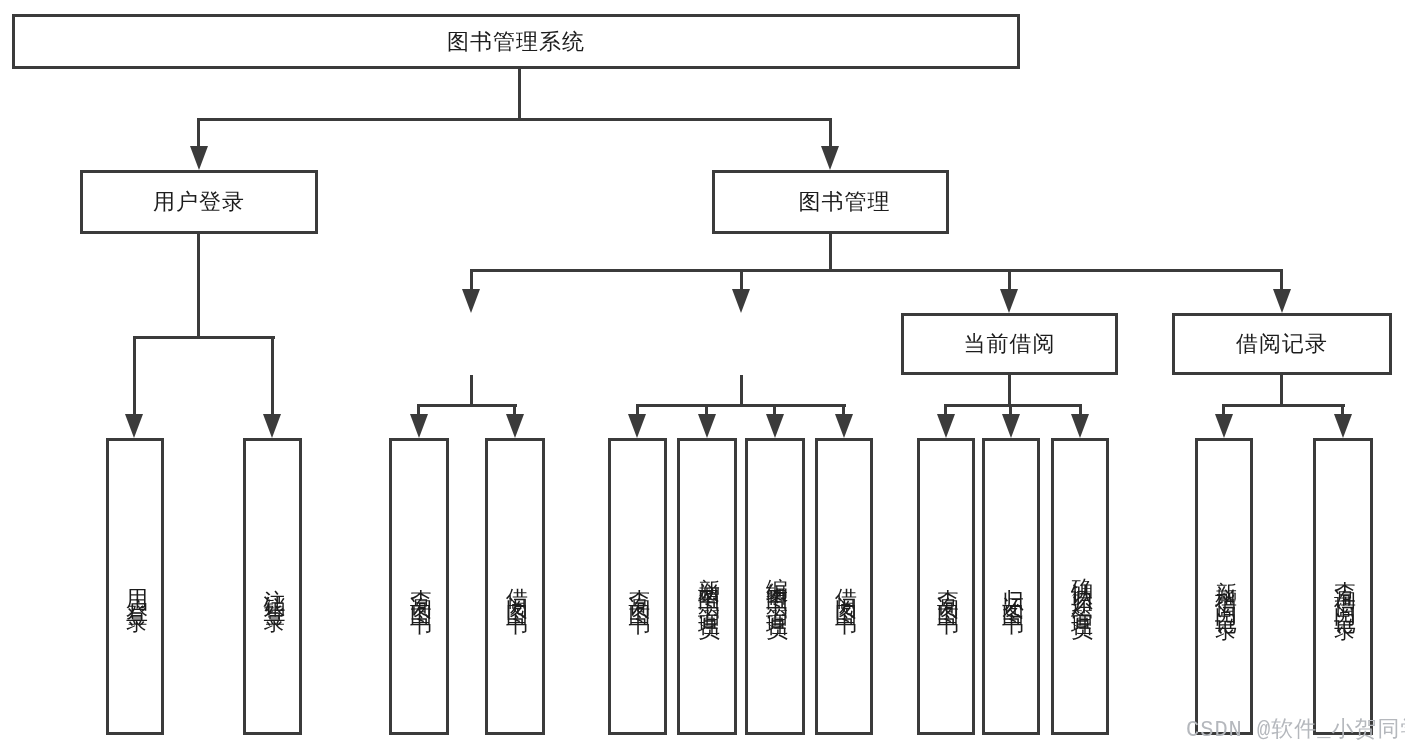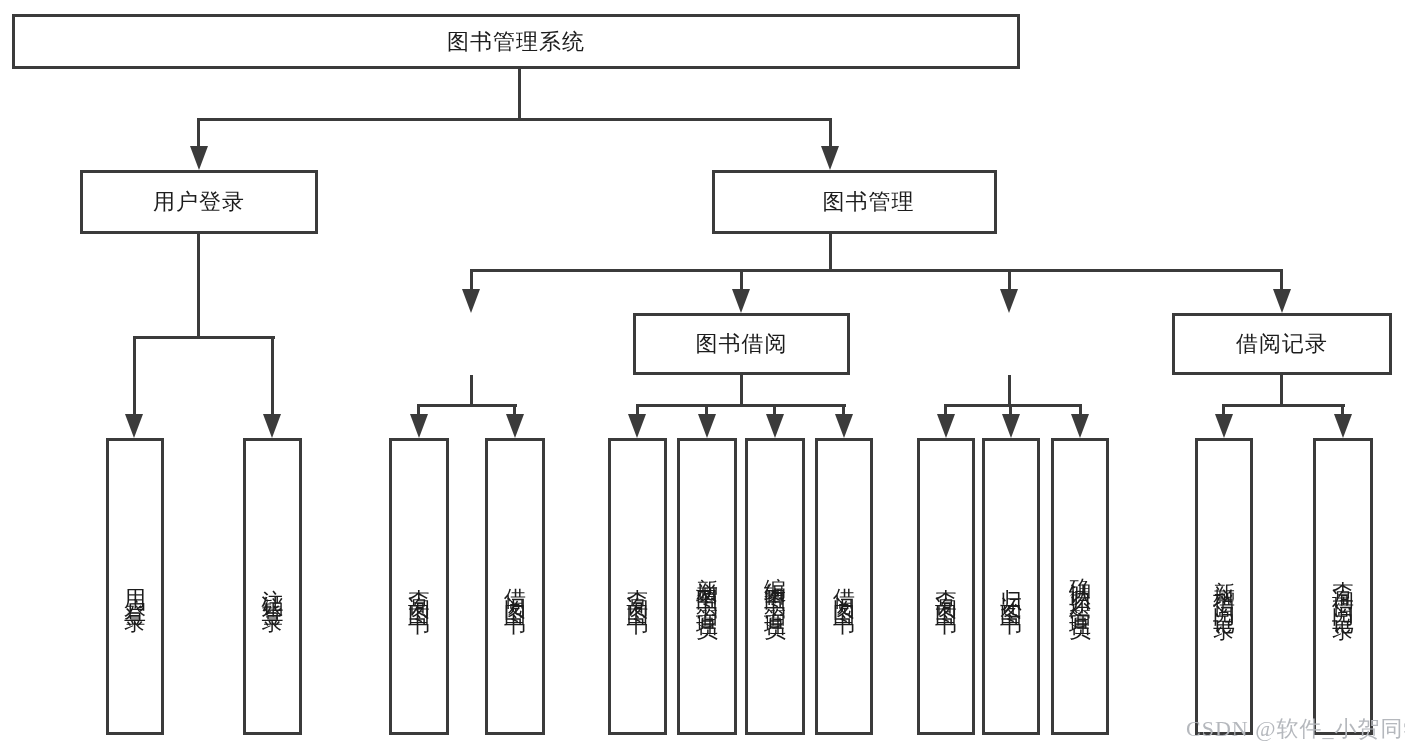--- a/index.html
+++ b/index.html
@@ -1,18 +1,18 @@
 <!DOCTYPE html>
 <html><head>
 <meta charset="utf-8">
 <style>
   html,body{margin:0;padding:0;background:#ffffff;}
   #canvas{
     position:relative;width:1405px;height:747px;background:#ffffff;overflow:hidden;
-    font-family:Liberation Serif, serif;color:#1c1c1c;
+    font-family:Liberation Mono, monospace;color:#1c1c1c;
   }
   .box{
     position:absolute;box-sizing:border-box;background:#ffffff;
     border:3px solid #3b3b3b;display:flex;align-items:center;justify-content:center;
     z-index:2;
   }
   .hbox span{font-size:22px;letter-spacing:1px;white-space:nowrap;}
   .vtext{
     writing-mode:vertical-rl;text-orientation:mixed;
     font-size:22px;letter-spacing:8px;line-height:1;white-space:nowrap;
@@ -35,29 +35,29 @@
 <div id="canvas">
 
   <div class="box hbox" style="left:12px;top:14px;width:1008px;height:55px;">
     <span>图书管理系统</span>
   </div>
 
   <div class="box hbox" style="left:80px;top:170px;width:238px;height:64px;">
     <span>用户登录</span>
   </div>
 
-  <div class="box hbox" style="left:712px;top:170px;width:285px;height:64px;padding-left:28px;">
+  <div class="box hbox" style="left:712px;top:170px;width:237px;height:64px;padding-left:28px;">
     <span>图书管理</span>
   </div>
 
 
-  <div class="box hbox" style="left:633px;top:313px;width:217px;height:62px;">
-    <span>图书借阅</span>
+
+  <div class="box hbox" style="left:901px;top:313px;width:217px;height:62px;">
+    <span>当前借阅</span>
   </div>
-
 
   <div class="box hbox" style="left:1172px;top:313px;width:220px;height:62px;">
     <span>借阅记录</span>
   </div>
 
   <div class="box" style="left:106px;top:438px;width:58px;height:297px;">
     <span class="vtext">用户登录</span>
   </div>
   <div class="box" style="left:243px;top:438px;width:59px;height:297px;">
     <span class="vtext">注销登录</span>

